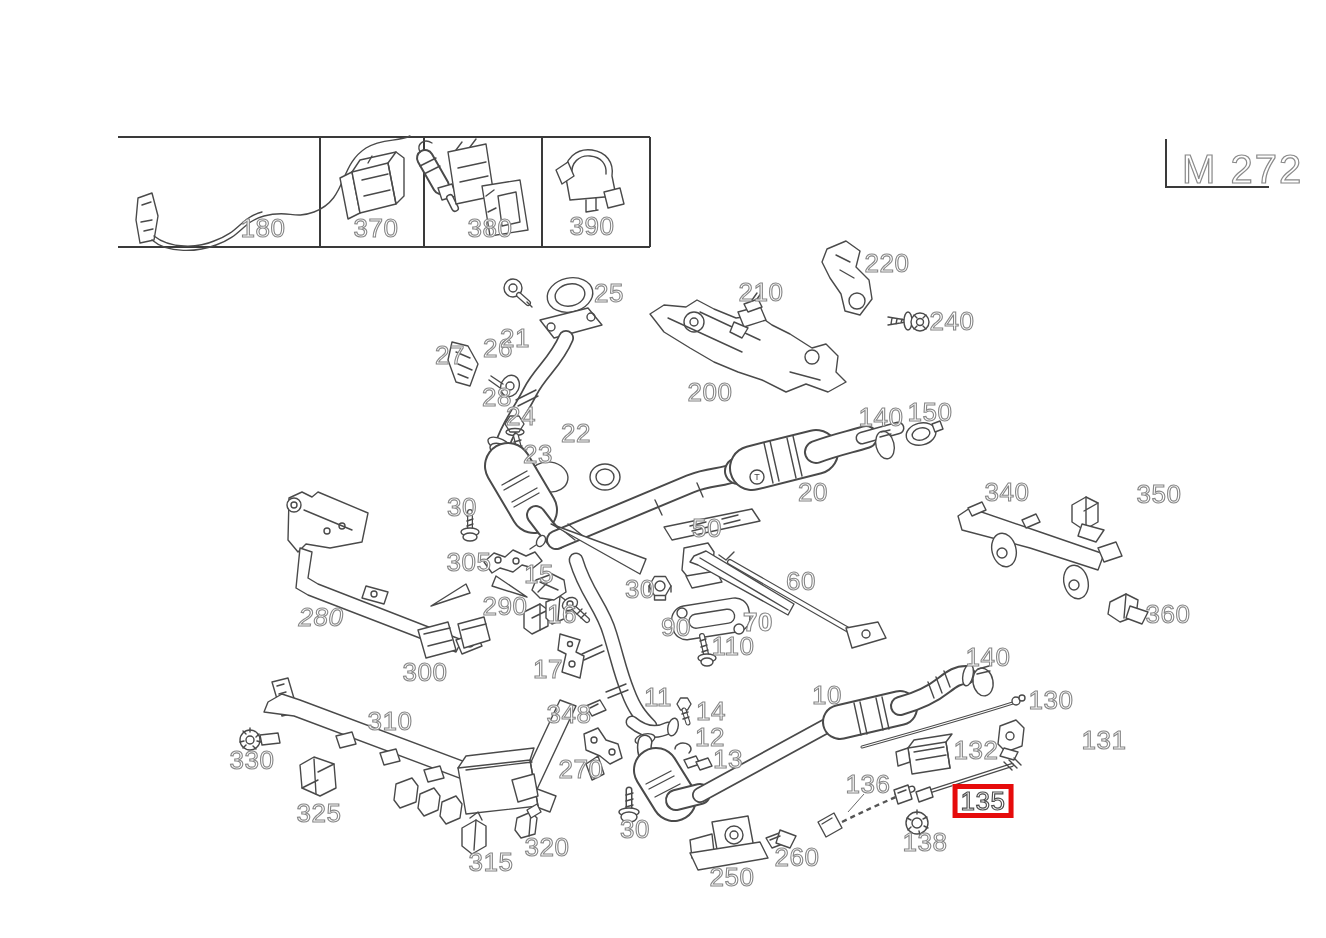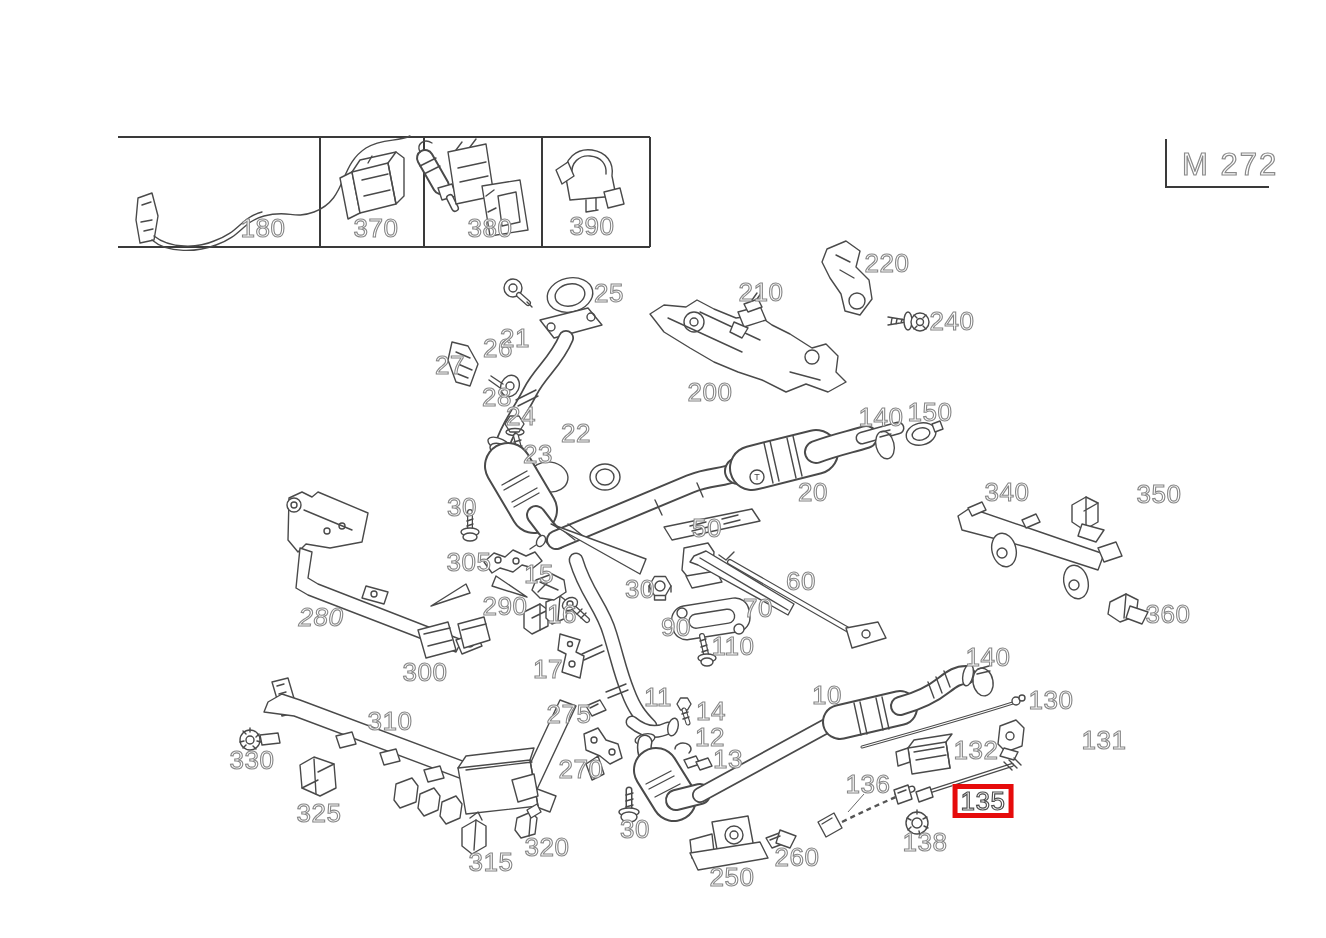--- a/index.html
+++ b/index.html
@@ -16,21 +16,21 @@
   .thinln{fill:none;stroke:#6a6a6a;stroke-width:1;}
   
   .callout-layer{position:absolute;left:0;top:0;width:100%;height:100%;}
   .callout{position:absolute;transform:translate(-50%,-50%);
            font-size:26px;line-height:1;letter-spacing:0.5px;white-space:nowrap;
            color:#8f8f8f;-webkit-text-fill-color:#fff;-webkit-text-stroke:1.1px #878787;}
   .callout.highlight{border:5px solid #e60b0b;background:#fff;padding:1px 3px 0 3px;
            line-height:23px;-webkit-text-stroke:1.15px #4e4e4e;color:#555;}
   .marking{position:absolute;transform:translate(-50%,-50%);font-size:9px;color:#444;
            -webkit-text-fill-color:#444;-webkit-text-stroke:0;}
-  .engine-code{position:absolute;left:1182px;top:147px;font-size:31px;letter-spacing:2px;
+  .engine-code{position:absolute;left:1182px;top:147px;font-size:40px;letter-spacing:2px;
            color:#ec4899;-webkit-text-fill-color:#fff;-webkit-text-stroke:1.2px #8a8a8a;}
 </style>
 </head>
 <body>
 
 <div class="screen">
 
 <svg width="1326" height="938" viewBox="0 0 1326 938">
 
   <g>
@@ -507,21 +507,21 @@
     <polygon class="ln fw" points="527,597 496,576 492,586"></polygon>
     <polygon class="ln fw" points="431,606 466,584 470,593"></polygon>
   </g>
 
 </svg>
 
 <div class="callout-layer">
       <div class="callout" style="left: 498px; top: 308px; margin-top: 40px;">26</div>
       <div class="callout" style="left: 609px; top: 293px;">25</div>
       <div class="callout" style="left: 515px; top: 338px;">21</div>
-      <div class="callout" style="left: 450px; top: 365px;">27</div>
+      <div class="callout" style="left: 450px; top: 355px;">27</div>
       <div class="callout" style="left: 497px; top: 397px;">28</div>
       <div class="callout" style="left: 521px; top: 416px; text-align: center;">24</div>
       <div class="callout" style="left: 538px; top: 454px;">23</div>
       <div class="callout" style="left: 576px; top: 433px;">22</div>
       <div class="callout" style="left: 761px; top: 292px;">210</div>
       <div class="callout" style="left: 887px; top: 263px;">220</div>
       <div class="callout" style="left: 952px; top: 321px;">240</div>
       <div class="callout" style="left: 710px; top: 392px;">200</div>
       <div class="callout" style="left: 881px; top: 417px;">140</div>
       <div class="callout" style="left: 930px; top: 412px;">150</div>
@@ -530,32 +530,32 @@
       <div class="callout" style="left: 469px; top: 562px;">305</div>
       <div class="callout" style="left: 539px; top: 574px;">15</div>
       <div class="callout" style="left: 505px; top: 606px;">290</div>
       <div class="callout" style="left: 562px; top: 614px;">16</div>
       <div class="callout" style="left: 321px; top: 617px; font-style: italic;">280</div>
       <div class="callout" style="left: 425px; top: 672px;">300</div>
       <div class="callout" style="left: 548px; top: 669px;">17</div>
       <div class="callout" style="left: 707px; top: 528px;">50</div>
       <div class="callout" style="left: 640px; top: 589px;">30</div>
       <div class="callout" style="left: 676px; top: 627px;">90</div>
-      <div class="callout" style="left: 758px; top: 608px;">70</div>
+      <div class="callout" style="left: 758px; top: 622px; font-weight: bold;">70</div>
       <div class="callout" style="left: 801px; top: 581px;">60</div>
       <div class="callout" style="left: 733px; top: 646px;">110</div>
       <div class="callout" style="left: 1007px; top: 492px;">340</div>
       <div class="callout" style="left: 1123px; top: 494px; margin-left: 36px;">350</div>
       <div class="callout" style="left: 1168px; top: 614px;">360</div>
       <div class="callout" style="left: 390px; top: 721px;">310</div>
       <div class="callout" style="left: 252px; top: 760px;">330</div>
       <div class="callout" style="left: 319px; top: 813px;">325</div>
       <div class="callout" style="left: 491px; top: 862px;">315</div>
       <div class="callout" style="left: 547px; top: 847px;">320</div>
-      <div class="callout" style="left: 569px; top: 714px;">275</div>
+      <div class="callout" style="left: 569px; top: 714px;">348</div>
       <div class="callout" style="left: 581px; top: 769px;">270</div>
       <div class="callout" style="left: 658px; top: 697px;">11</div>
       <div class="callout" style="left: 711px; top: 711px;">14</div>
       <div class="callout" style="left: 710px; top: 737px; text-align: center;">12</div>
       <div class="callout" style="left: 728px; top: 759px;">13</div>
       <div class="callout" style="left: 635px; top: 829px;">30</div>
       <div class="callout" style="left: 732px; top: 877px;">250</div>
       <div class="callout" style="left: 797px; top: 857px;">260</div>
       <div class="callout" style="left: 827px; top: 695px;">10</div>
       <div class="callout" style="left: 988px; top: 657px;">140</div>

